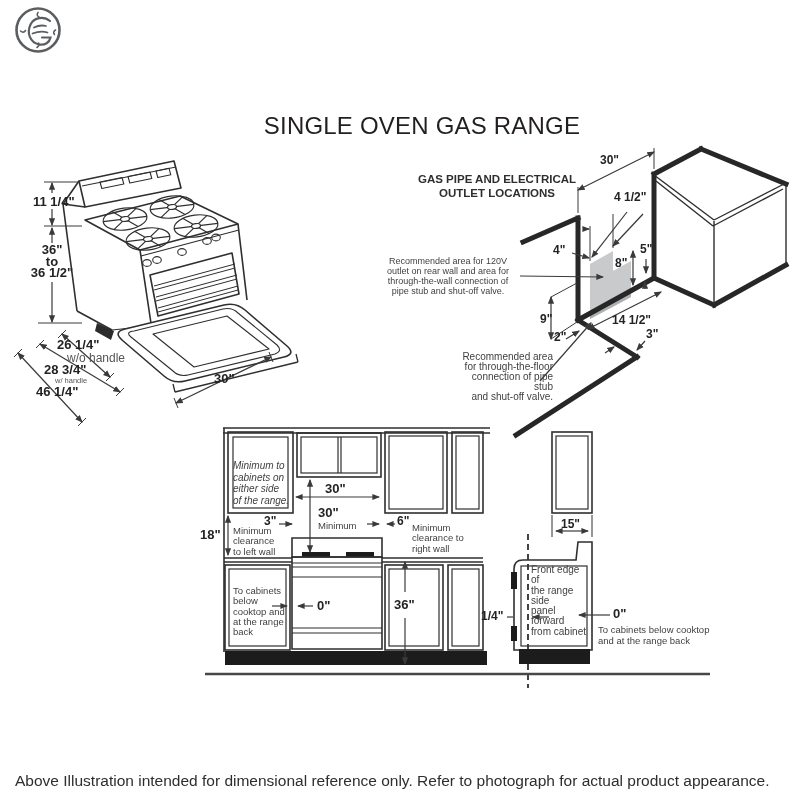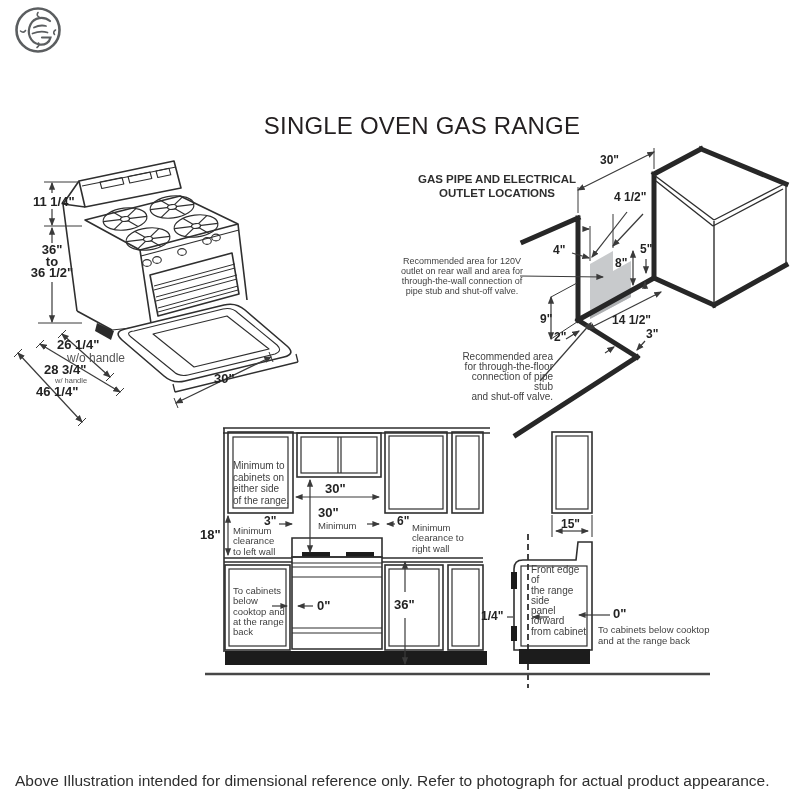--- a/index.html
+++ b/index.html
@@ -205,39 +205,39 @@
 36 1/2"</div>
   <div class="t b" data-name="dim-depth-wo-handle" style="left:57px;top:337px;font-size:13px;">26 1/4"</div>
   <div class="t" data-name="dim-depth-wo-handle-note" style="left:67px;top:351px;font-size:12px;color:#555;">w/o handle</div>
   <div class="t b" data-name="dim-depth-w-handle" style="left:44px;top:362px;font-size:13px;">28 3/4"</div>
   <div class="t" data-name="dim-depth-w-handle-note" style="left:55px;top:376px;font-size:7.5px;color:#555;">w/ handle</div>
   <div class="t b" data-name="dim-depth-overall" style="left:36px;top:384px;font-size:13px;">46 1/4"</div>
   <div class="t b" data-name="dim-range-width" style="left:214px;top:371px;font-size:13px;">30"</div>
 
   <div class="t b ctr" data-name="gas-diagram-heading" style="left:407px;top:172px;width:180px;font-size:11.5px;line-height:14px;color:#2e2e2e;">GAS PIPE AND ELECTRICAL
 OUTLET LOCATIONS</div>
-  <div class="t ctr" data-name="note-wall-outlet" style="left:396px;top:256px;width:132px;font-size:9px;line-height:10px;">Recommended area for 120V
+  <div class="t ctr" data-name="note-wall-outlet" style="left:382px;top:256px;width:132px;font-size:9px;line-height:10px;">Recommended area for 120V
 outlet on rear wall and area for
 through-the-wall connection of
 pipe stub and shut-off valve.</div>
   <div class="t ctr" data-name="note-floor-connection" style="left:451px;top:352px;width:102px;font-size:10px;line-height:10px;text-align:right;">Recommended area
 for through-the-floor
 connection of pipe stub
 and shut-off valve.</div>
   <div class="t b" data-name="gas-dim-30" style="left:600px;top:153px;font-size:12px;">30"</div>
   <div class="t b" data-name="gas-dim-4-5" style="left:614px;top:190px;font-size:12px;">4 1/2"</div>
   <div class="t b" data-name="gas-dim-4" style="left:553px;top:243px;font-size:12px;">4"</div>
   <div class="t b" data-name="gas-dim-5" style="left:640px;top:242px;font-size:12px;">5"</div>
   <div class="t b" data-name="gas-dim-8" style="left:615px;top:256px;font-size:12px;">8"</div>
   <div class="t b" data-name="gas-dim-9" style="left:540px;top:312px;font-size:12px;">9"</div>
   <div class="t b" data-name="gas-dim-2" style="left:554px;top:330px;font-size:12px;">2"</div>
   <div class="t b" data-name="gas-dim-14-5" style="left:612px;top:313px;font-size:12px;">14 1/2"</div>
   <div class="t b" data-name="gas-dim-3" style="left:646px;top:327px;font-size:12px;">3"</div>
 
-  <div class="t" data-name="note-side-cabinets" style="left:233px;top:460px;width:74px;font-size:10px;line-height:11.7px;">Minimum to
+  <div class="t" data-name="note-side-cabinets" style="left:233px;top:460px;width:74px;font-size:10px;line-height:11.7px;font-style:italic;">Minimum to
 cabinets on
 either side
 of the range.</div>
   <div class="t b" data-name="fe-dim-30-top" style="left:325px;top:481px;font-size:13px;">30"</div>
   <div class="t b" data-name="fe-dim-30-min" style="left:318px;top:505px;font-size:13px;">30"</div>
   <div class="t" data-name="fe-min-label" style="left:318px;top:520px;font-size:9.5px;">Minimum</div>
   <div class="t b" data-name="fe-dim-3" style="left:264px;top:514px;font-size:12px;">3"</div>
   <div class="t b" data-name="fe-dim-6" style="left:397px;top:514px;font-size:12px;">6"</div>
   <div class="t b" data-name="fe-dim-18" style="left:200px;top:527px;font-size:13px;">18"</div>
   <div class="t" data-name="note-left-wall" style="left:233px;top:526px;width:48px;font-size:9.5px;line-height:10.3px;">Minimum

